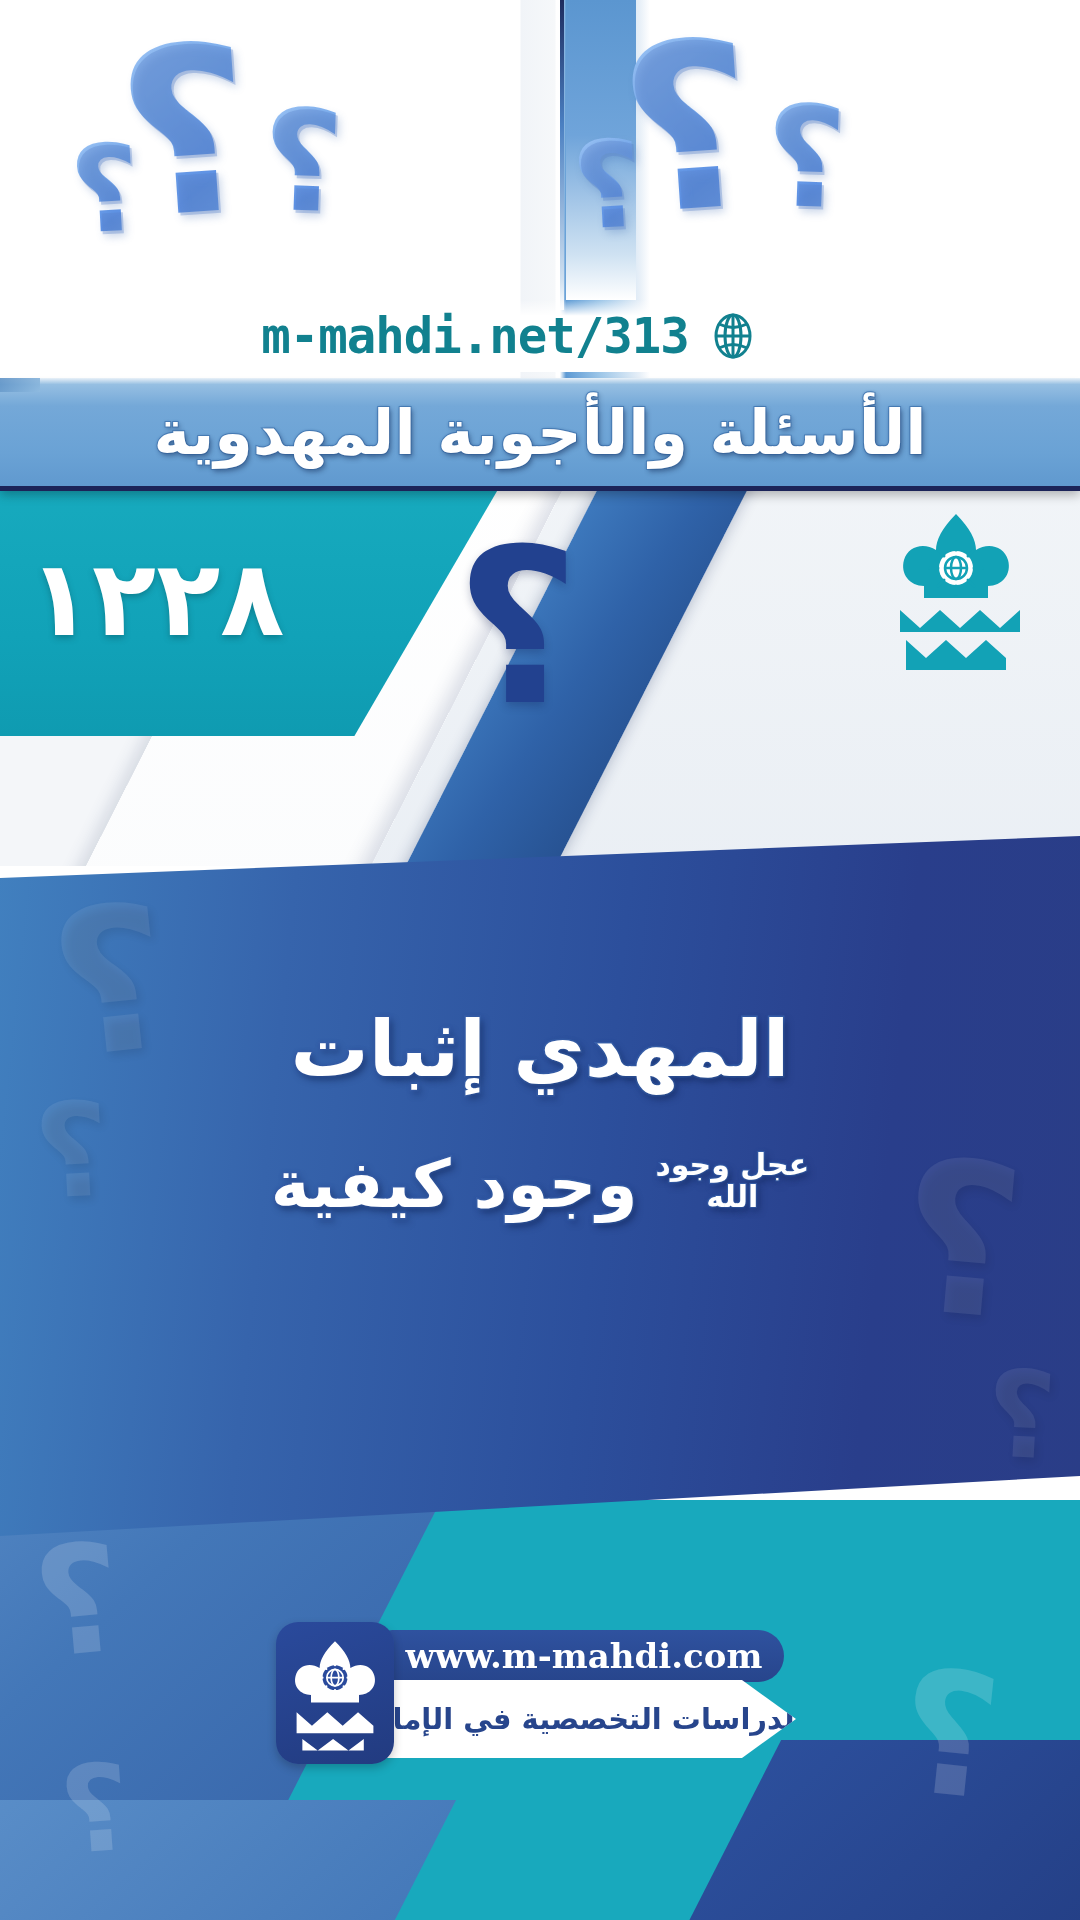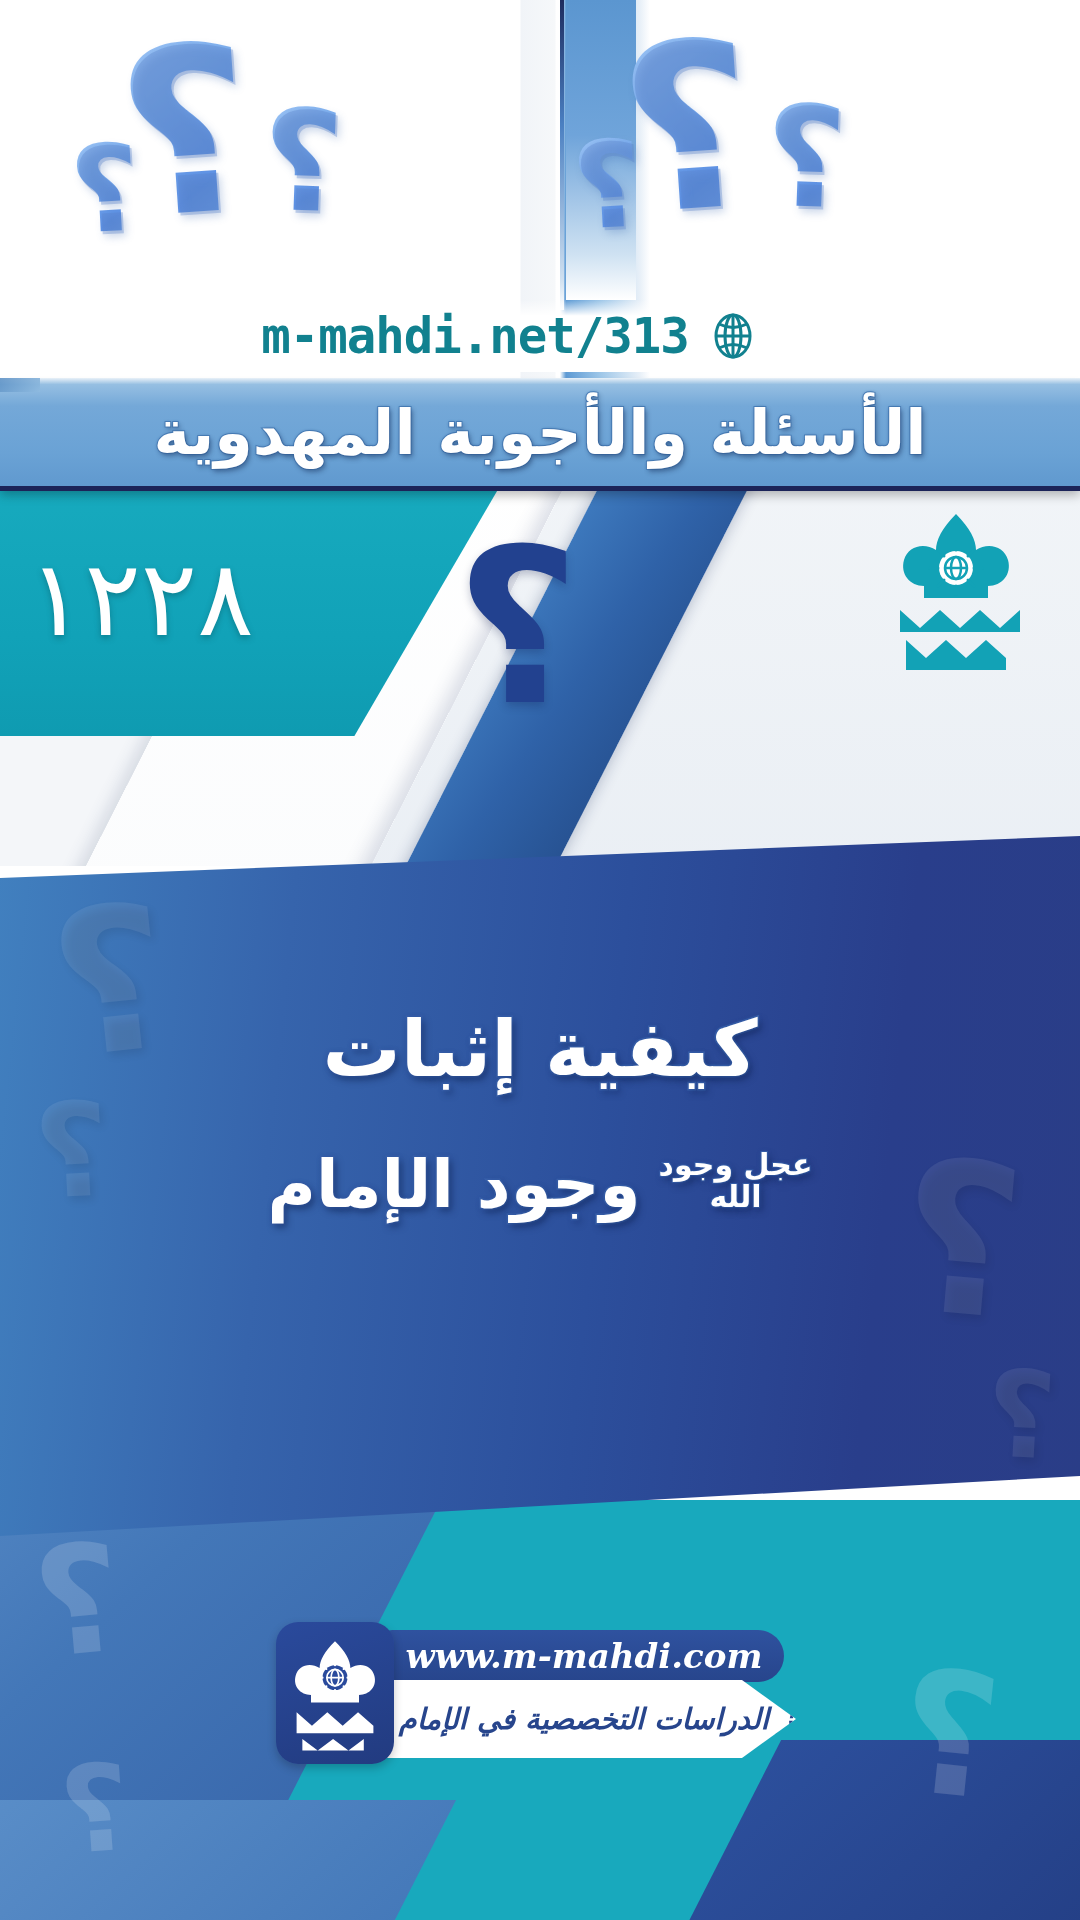--- a/index.html
+++ b/index.html
@@ -120,21 +120,21 @@
     box-shadow:0 6px 14px rgba(20,40,90,.3);
   }
   .mid-teal{
     position:absolute; left:-20px; top:0; width:520px; height:250px;
     background:linear-gradient(180deg,#17aabe 0%, #11a2b8 60%, #0f9bb1 100%);
     clip-path: polygon(0 0, 100% 0, 72% 100%, 0 100%);
     display:flex; align-items:center; justify-content:flex-start;
   }
   .issue-number{
     position:absolute; left:28px; top:52px;
-    font-size:105px; font-weight:400; color:#ffffff;
+    font-size:105px; font-weight:700; color:#ffffff;
     letter-spacing:2px;
     text-shadow:0 3px 6px rgba(0,60,70,.35);
     direction:rtl;
   }
   .qmark-big{
     position:absolute; left:455px; top:34px;
     font-size:215px; font-weight:700; color:#22418f;
     line-height:1;
     font-family:"DejaVu Sans",sans-serif;
     text-shadow:0 4px 8px rgba(10,25,70,.25);
@@ -192,21 +192,21 @@
     position:absolute; right:-160px; top:240px; width:520px; height:240px;
     background:linear-gradient(120deg,#2c4f9c,#223b80);
     transform:skewX(-27deg);
   }
   .bz-qm{
     position:absolute; font-weight:700; line-height:1;
     color:rgba(255,255,255,.16); font-family:"DejaVu Sans",sans-serif;
   }
   .footer-logo{
     position:absolute; left:50%; top:122px; transform:translateX(-50%);
-    display:flex; align-items:flex-start; gap:0; z-index:9; direction:ltr;font-style:italic;
+    display:flex; align-items:flex-start; gap:0; z-index:9; direction:ltr;
   }
   .logo-badge{
     width:118px; height:142px; border-radius:22px;
     background:linear-gradient(160deg,#2a4a9c,#223b80);
     display:flex; align-items:center; justify-content:center;
     box-shadow:0 4px 10px rgba(0,0,0,.22);
     position:relative; z-index:3;
   }
   .logo-scroll{
     position:relative; margin-left:-10px;
@@ -324,28 +324,28 @@
       </g>
     </svg>
   </div>
 
   <div class="main-panel">
     <div class="bg-qm" style="left:52px; top:46px; font-size:200px; transform:rotate(-6deg);">؟</div>
     <div class="bg-qm" style="left:34px; top:250px; font-size:130px; transform:rotate(-3deg);">؟</div>
     <div class="bg-qm" style="left:900px; top:300px; font-size:210px; transform:rotate(5deg);">؟</div>
     <div class="bg-qm" style="left:986px; top:520px; font-size:120px; transform:rotate(3deg);">؟</div>
 
-    <div class="q-line q-line-1">كيفية إثبات</div>
+    <div class="q-line q-line-1">المهدي إثبات</div>
 
     <div class="q-line q-line-2">
       <div class="honorific">
         <div>عجل وجود</div>
         <div>الله</div>
       </div>
-      <div>وجود الإمام</div>
+      <div>وجود كيفية</div>
     </div>
   </div>
 
   <div class="bottom-zone">
     <div class="bz-blue-left"></div>
     <div class="bz-blue-bottom"></div>
     <div class="bz-navy-right"></div>
 
     <div class="bz-qm" style="left:34px; top:26px; font-size:150px; transform:rotate(-5deg);">؟</div>
     <div class="bz-qm" style="left:900px; top:150px; font-size:170px; transform:rotate(6deg);">؟</div>

